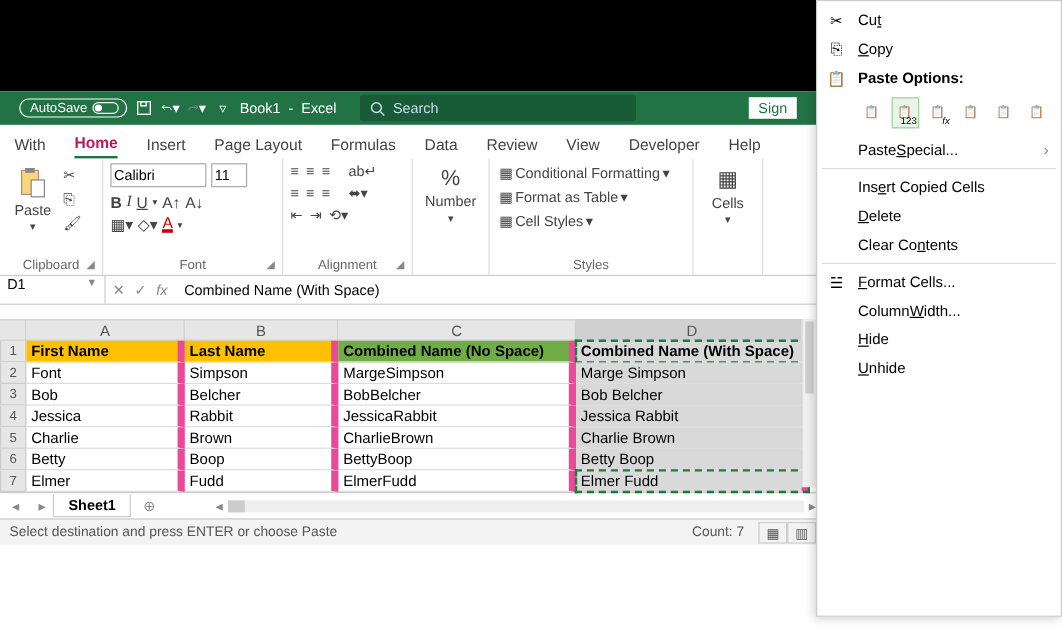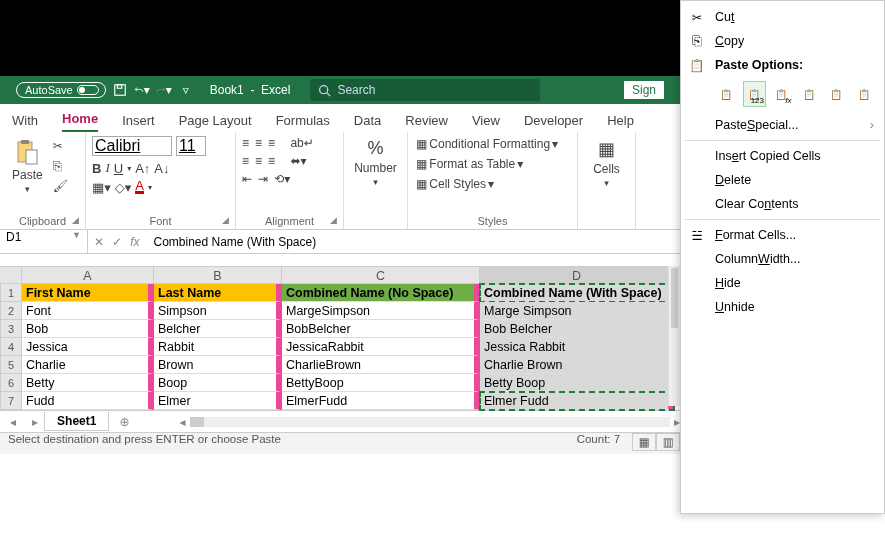--- a/index.html
+++ b/index.html
@@ -15,41 +15,41 @@
 .ribbon-tabs{height:28px;display:flex;align-items:end;padding:0 12px;gap:24px;font-size:13px;color:#444;width:680px;}
 .tab{padding:4px 0;cursor:pointer;}
 .tab.active{color:#be185d;border-bottom:2px solid #217346;font-weight:600;}
 .ribbon{height:98px;border-bottom:1px solid #ccc;display:flex;width:680px;overflow:hidden;font-size:12px;color:#444;}
 .group{border-right:1px solid #ddd;padding:4px 6px 2px;display:flex;flex-direction:column;justify-content:space-between;}
 .group-label{font-size:11px;color:#666;text-align:center;padding-top:2px;position:relative;}
 .dlaunch{position:absolute;right:0;bottom:2px;font-size:9px;color:#888;}
 .btnrow{display:flex;gap:4px;align-items:center;}
 .rbtn{padding:1px 2px;display:flex;align-items:center;gap:2px;}
 .bigbtn{display:flex;flex-direction:column;align-items:center;gap:2px;padding:2px 6px;}
-.fontbox{border:1px solid #aaa;height:20px;font-size:16px;padding:0 2px;text-decoration:underline;}
+.fontbox{border:1px solid #aaa;height:20px;font-size:12px;padding:0 2px;}
 .fn{width:80px;} .fs{width:30px;}
 .formula-bar{height:24px;border-bottom:1px solid #ccc;display:flex;align-items:center;width:680px;font-size:12px;}
 .namebox{width:88px;border-right:1px solid #ccc;padding:0 6px;height:100%;display:flex;}
 .fx-btns{padding:0 6px;display:flex;gap:8px;color:#888;}
 .fx-input{flex:1;padding:0 8px;}
 .sheet-area{width:680px;position:relative;}
 .grid{display:grid;grid-template-columns:22px 132px 128px 198px 194px;font-size:12.5px;}
 .colhead{background:#e6e6e6;border:1px solid #ccc;border-left:none;text-align:center;height:18px;line-height:18px;color:#555;}
 .colhead.sel{background:#d0d0d0;}
 .rowhead{background:#e6e6e6;border:1px solid #ccc;border-top:none;text-align:center;height:18px;line-height:18px;color:#555;font-size:11px;}
 .cell{border-right:6px solid #ec4899;border-bottom:1px solid #ddd;height:18px;line-height:18px;padding:0 4px;overflow:hidden;white-space:nowrap;}
 .hdr-yellow{background:#ffc000;font-weight:bold;}
 .hdr-green{background:#70ad47;font-weight:bold;}
 .hdr-pink{background:#f4b183;font-weight:bold;}
 .sel-col{background:#d9d9d9;}
 .marching{outline:2px dashed #1a7f37;outline-offset:-1px;}
 .sheet-tabs{height:22px;border-top:1px solid #ccc;display:flex;align-items:center;width:680px;font-size:12px;}
 .sheet-tab{padding:2px 12px;border:1px solid #ccc;border-top:none;background:#fff;font-weight:600;}
 .hscroll{flex:1;display:flex;align-items:center;justify-content:center;margin-left:40px;}
-.statusbar{height:22px;border-top:1px solid #ccc;background:#f3f3f3;display:flex;align-items:flex-start;width:885px;font-size:11.5px;color:#555;padding:0 8px;gap:12px;}
+.statusbar{height:22px;border-top:1px solid #ccc;background:#f3f3f3;display:flex;align-items:center;width:885px;font-size:11.5px;color:#555;padding:0 8px;gap:12px;}
 .statusbar .spacer{flex:1;}
 .zoom{display:flex;align-items:center;gap:6px;}
 .slider{width:100px;height:4px;background:#ccc;position:relative;}
 .slider::after{content:'';position:absolute;left:48%;top:-3px;width:8px;height:10px;background:#888;}
 .context-menu{position:absolute;top:0;right:0;width:205px;height:514px;background:#fff;border:1px solid #ccc;box-shadow:-2px 2px 8px rgba(0,0,0,.2);font-size:12.5px;padding:4px 0;}
 .cm-item{padding:5px 10px 5px 34px;position:relative;display:flex;align-items:center;cursor:default;}
 .cm-icon{position:absolute;left:8px;width:16px;text-align:center;}
 .cm-sep{height:1px;background:#ddd;margin:3px 4px;}
 .cm-header{padding:5px 10px 5px 34px;font-weight:bold;position:relative;}
 .cm-arrow{margin-left:auto;color:#888;}
@@ -78,21 +78,21 @@
         <rect x="5" y="2" width="5" height="4"></rect>
       </svg>
     </div>
   <div class="qicon"><svg width="14" height="14" viewBox="0 0 16 16" fill="none" stroke="#fff" stroke-width="1.3">
         <path d="M5 4L2 7l3 3M2 7h8a4 4 0 014 4"></path>
       </svg>▾</div>
   <div class="qicon"><svg width="14" height="14" viewBox="0 0 16 16" fill="none" stroke="#888" stroke-width="1.3">
         <path d="M11 4l3 3-3 3M14 7H6a4 4 0 00-4 4"></path>
       </svg>▾</div>
   <div class="qicon">▿</div>
-  <span style="margin-left:10px"><span>Book1</span> &nbsp;-&nbsp; <span>Excel</span></span>
+  <span style=""><span>Book1</span> &nbsp;-&nbsp; <span>Excel</span></span>
   <div class="searchbox">
     <svg width="13" height="13" viewBox="0 0 16 16" fill="none" stroke="#cde" stroke-width="1.5">
         <circle cx="7" cy="7" r="5"></circle>
         <path d="M11 11l4 4"></path>
       </svg>
     <span>Search</span>
   </div>
   <div class="signbtn">Sign</div>
 </div>
 
@@ -236,22 +236,22 @@
       <div class="cell ">Charlie</div>
       <div class="cell ">Brown</div>
       <div class="cell ">CharlieBrown</div>
       <div class="cell sel-col ">Charlie Brown</div>
       <div class="rowhead ">6</div>
       <div class="cell ">Betty</div>
       <div class="cell ">Boop</div>
       <div class="cell ">BettyBoop</div>
       <div class="cell sel-col ">Betty Boop</div>
       <div class="rowhead ">7</div>
+      <div class="cell ">Elmer</div>
       <div class="cell ">Fudd</div>
-      <div class="cell ">Elmer</div>
       <div class="cell ">ElmerFudd</div>
       <div class="cell sel-col marching ">Elmer Fudd</div>
     </div>
   <div class="vscroll"></div>
 </div>
 
 <div class="sheet-tabs">
   <span style="padding:0 10px;color:#888">◂</span>
   <span style="padding:0 6px;color:#888">▸</span>
   <div class="sheet-tab">Sheet1</div>

